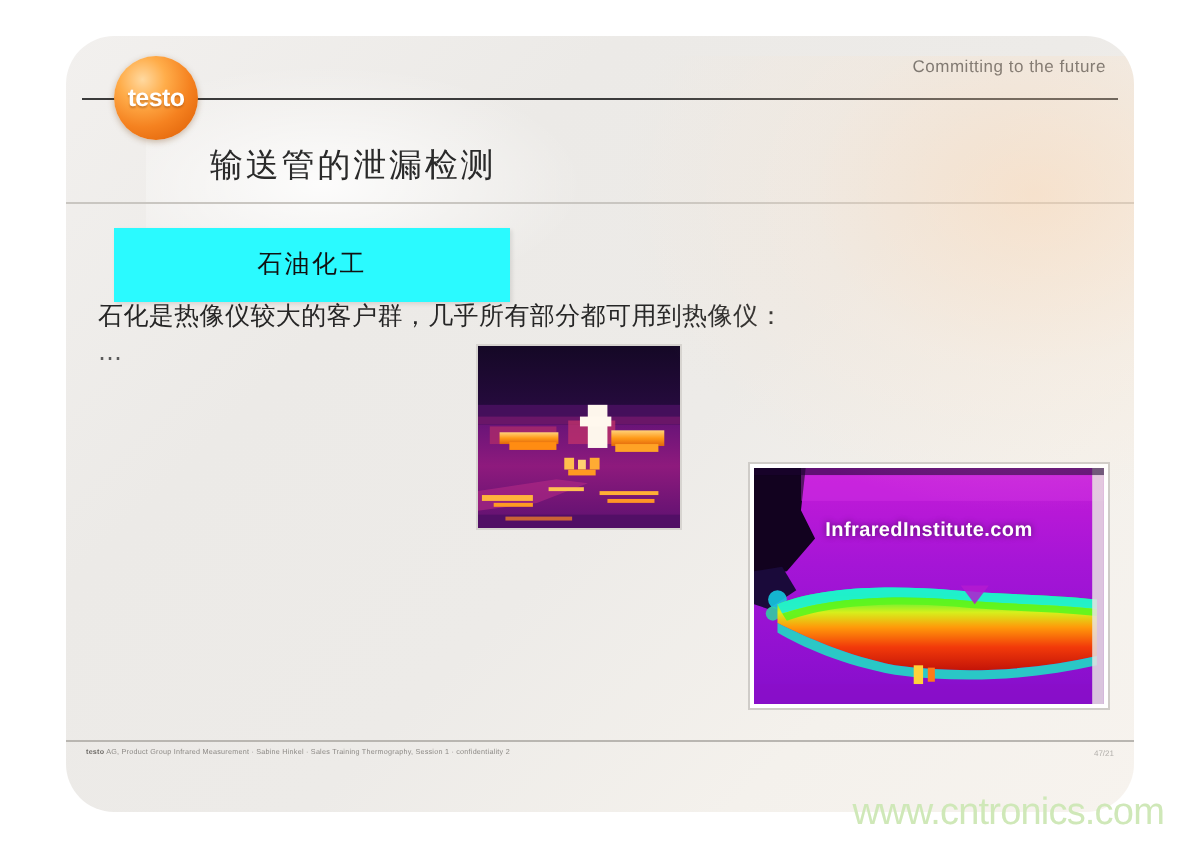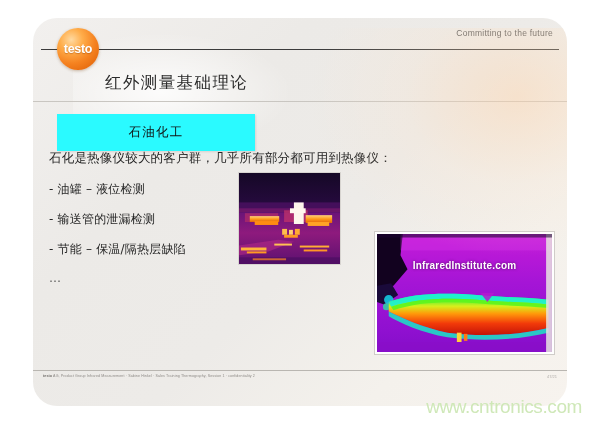--- a/index.html
+++ b/index.html
@@ -159,35 +159,30 @@
 
     <div class="header">
       <div class="tagline">Committing to the future</div>
       <div class="rule-top"></div>
       <div class="logo">
         <div class="logo-text">testo</div>
       </div>
     </div>
 
     <div class="title-band">
-      <div class="slide-title">红外测量基础理论</div>
+      <div class="slide-title">输送管的泄漏检测</div>
       <div class="rule-under-title"></div>
     </div>
 
     <div class="subtitle-box">
       <span class="subtitle-text">石油化工</span>
     </div>
 
     <div class="body">
       <div class="lead">石化是热像仪较大的客户群，几乎所有部分都可用到热像仪：</div>
-      <div class="bullets">
-        <div class="bullet">- 油罐 – 液位检测</div>
-        <div class="bullet">- 输送管的泄漏检测</div>
-        <div class="bullet">- 节能 – 保温/隔热层缺陷</div>
-      </div>
       <div class="ellipsis">…</div>
     </div>
 
     <div class="thermal one">
       <svg class="th-canvas" viewBox="0 0 103 93" preserveAspectRatio="none">
         <defs>
           <linearGradient id="skyg" x1="0" y1="0" x2="0" y2="1">
             <stop offset="0%" stop-color="#150826"></stop>
             <stop offset="45%" stop-color="#2b0b45"></stop>
             <stop offset="100%" stop-color="#3b0f55"></stop>

